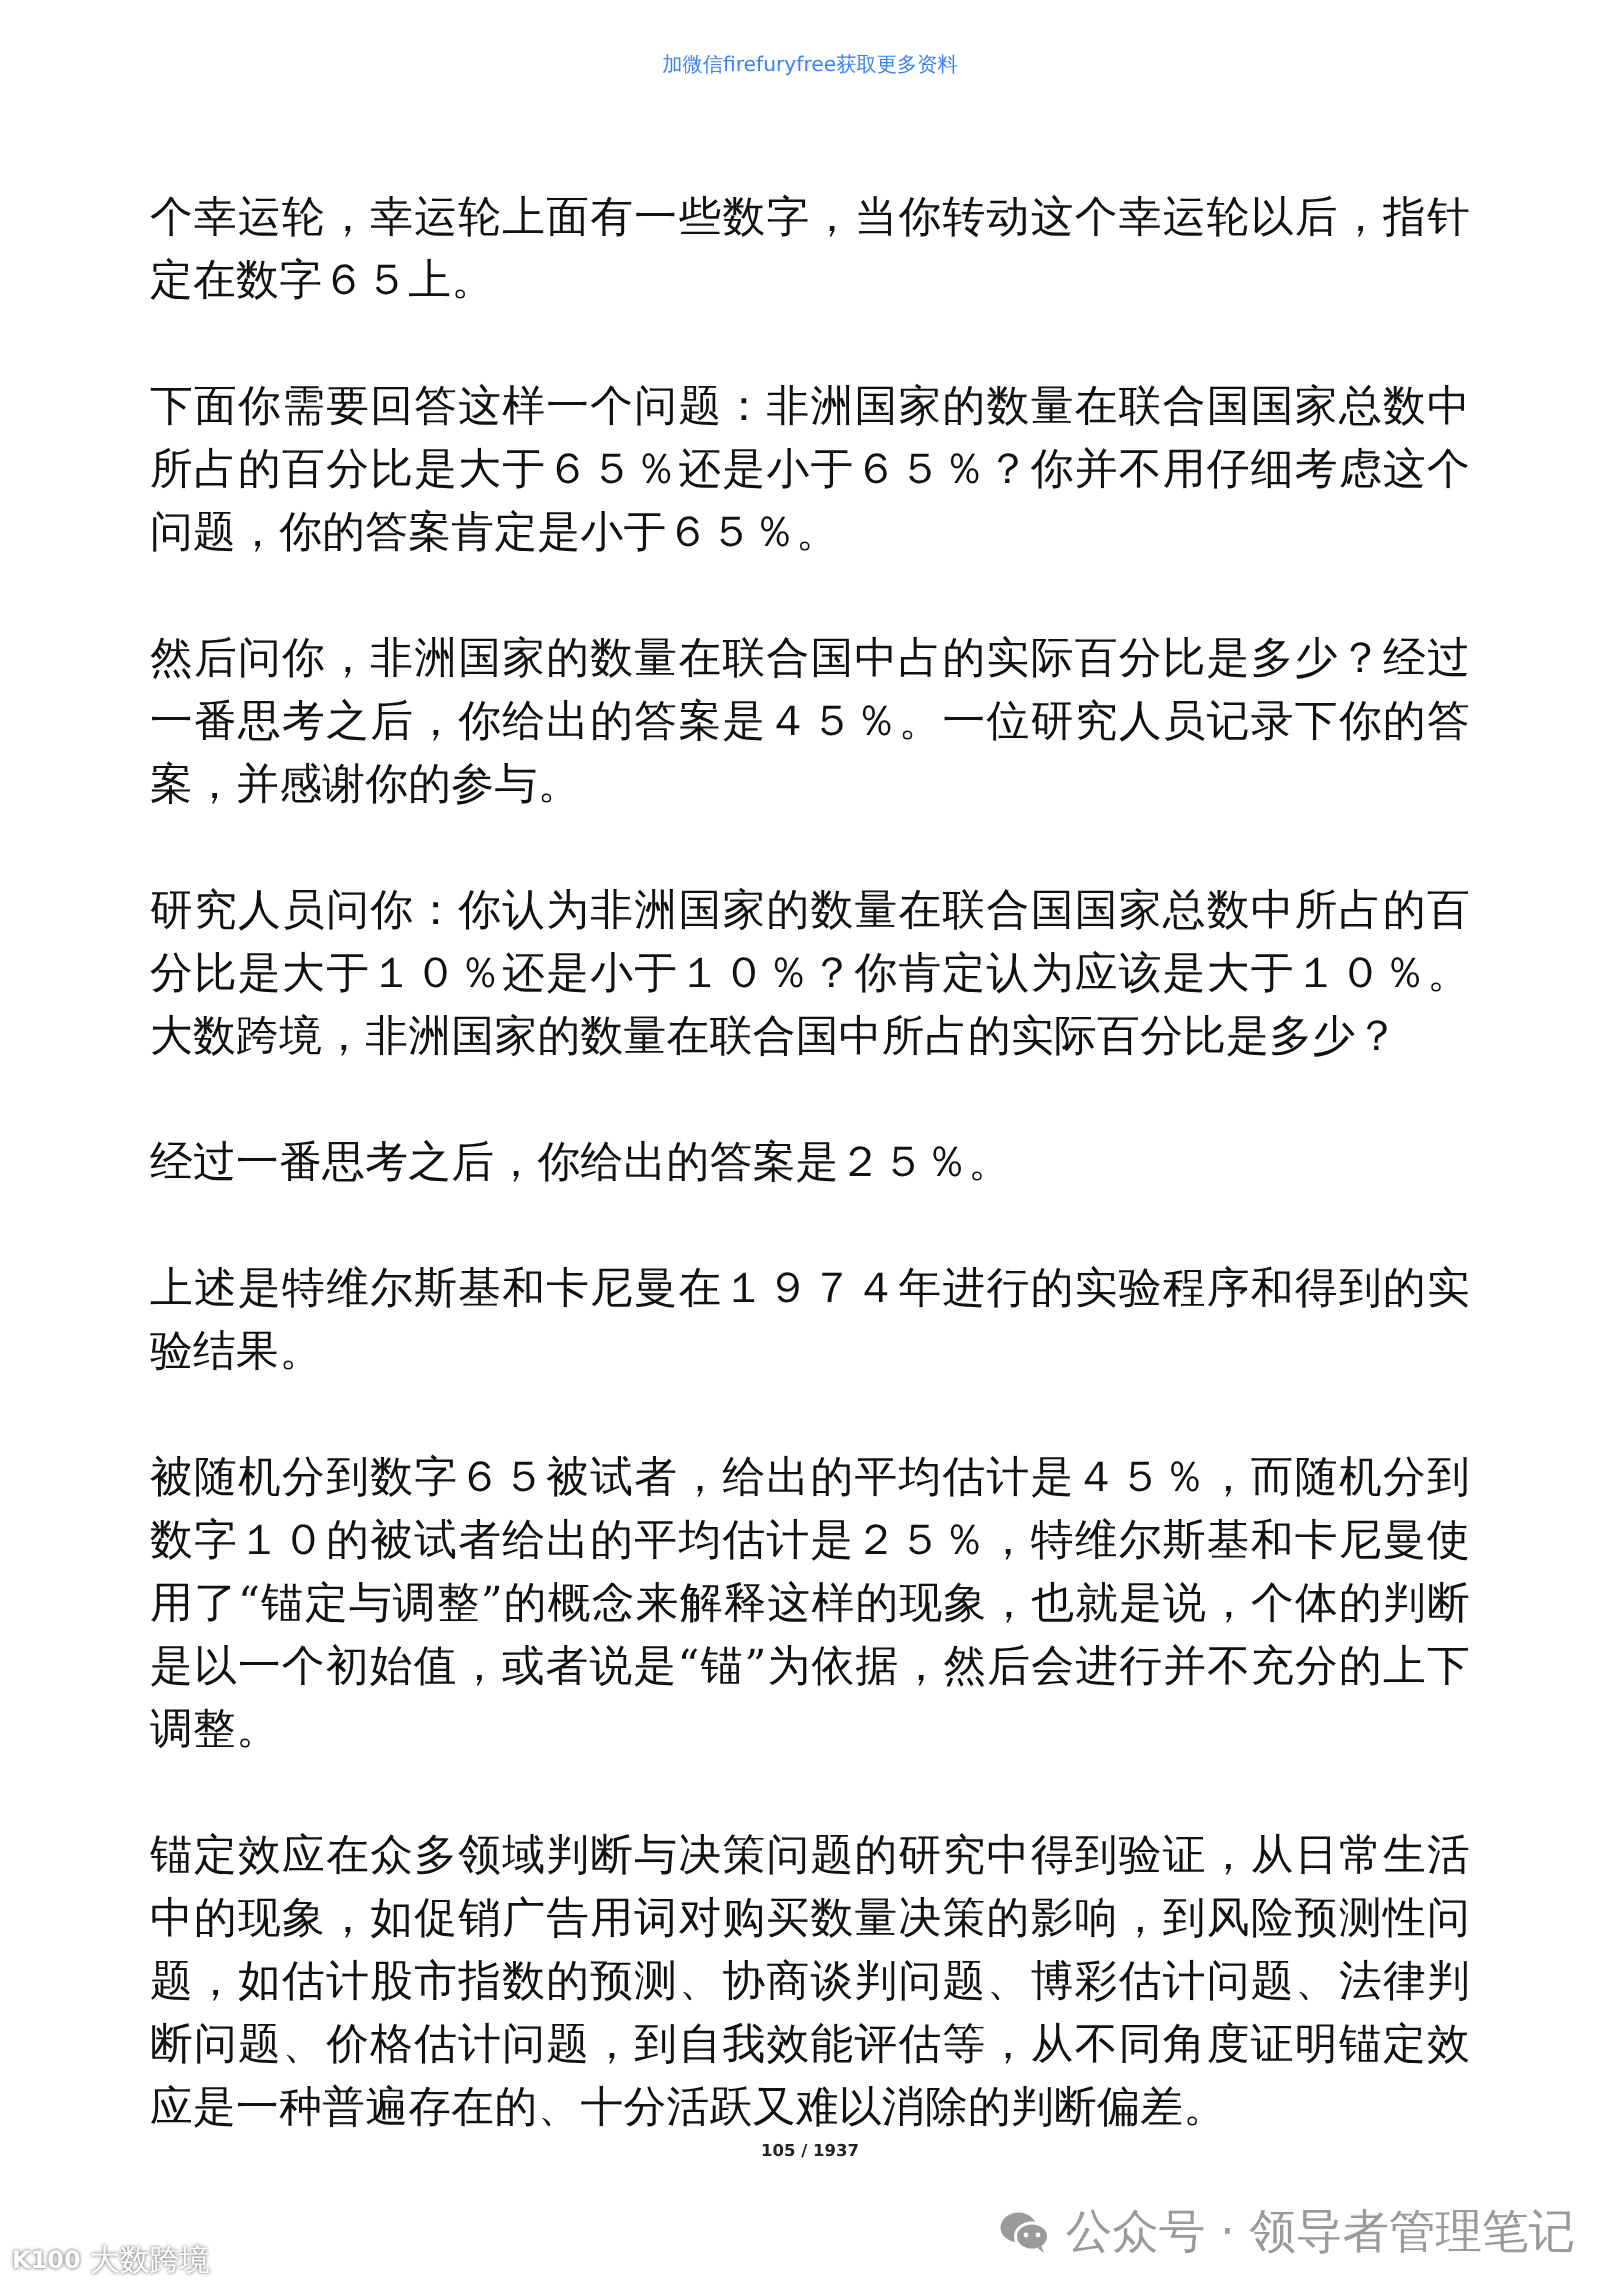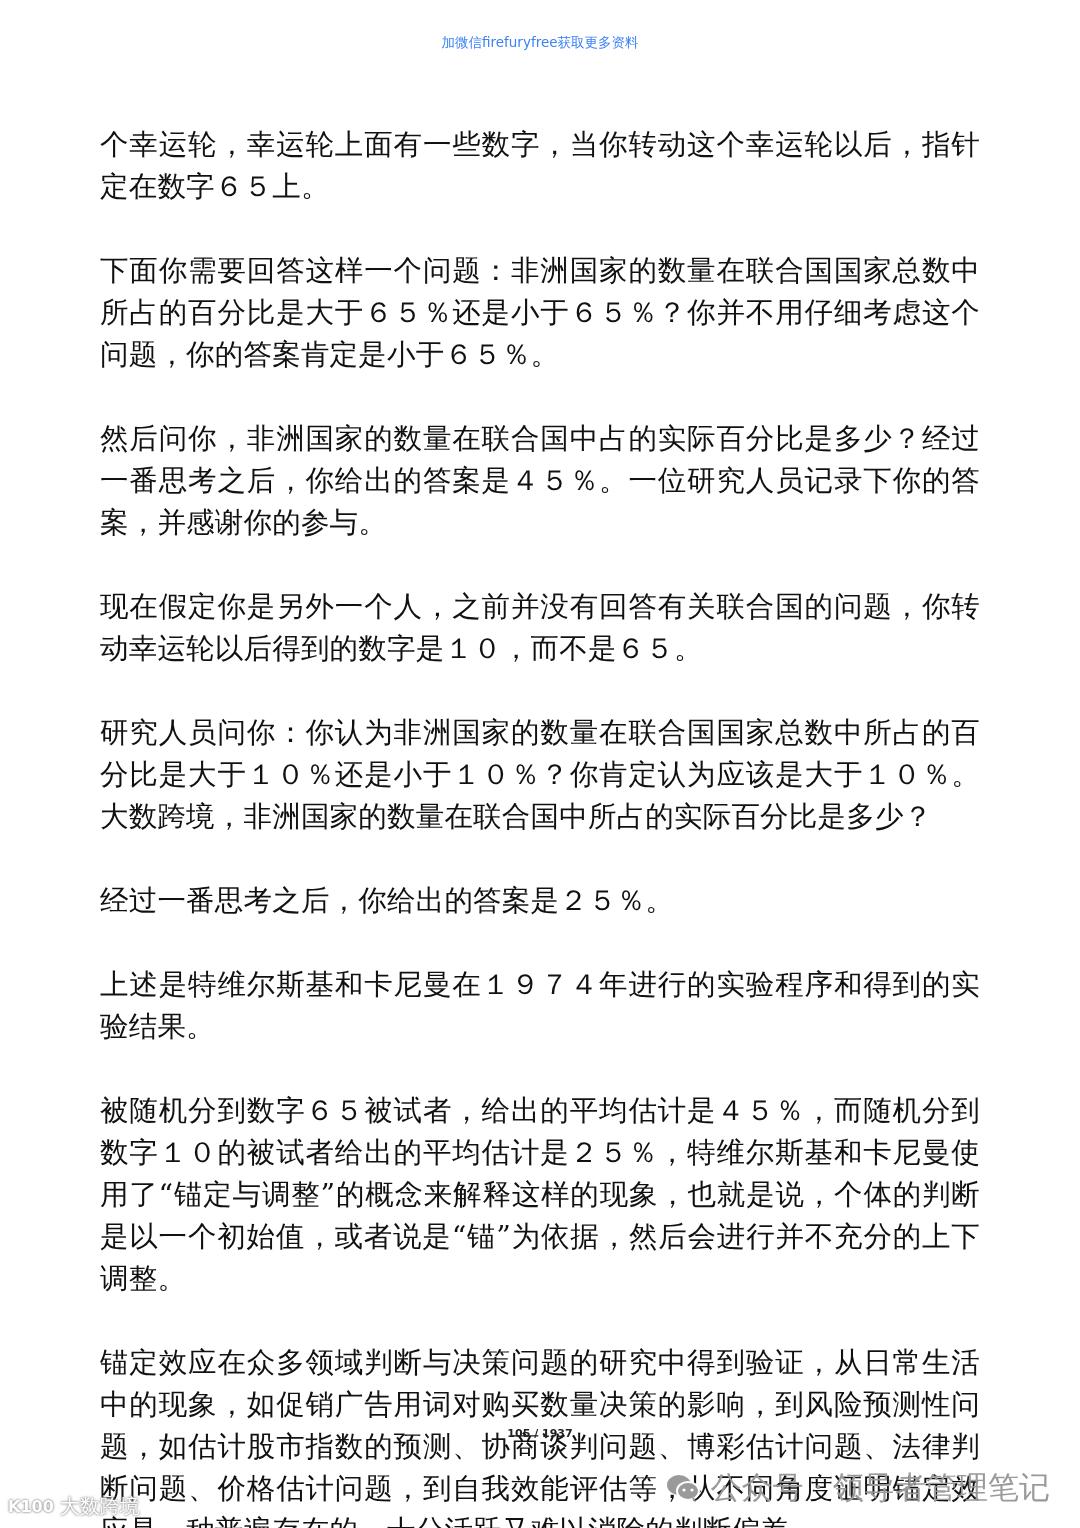--- a/index.html
+++ b/index.html
@@ -35,21 +35,20 @@
 </style>
 </head>
 <body>
 
 <div class="header">加微信firefuryfree获取更多资料</div>
 
 <div class="content">
   <p class="para">个幸运轮，幸运轮上面有一些数字，当你转动这个幸运轮以后，指针定在数字６５上。</p>
   <p class="para">下面你需要回答这样一个问题：非洲国家的数量在联合国国家总数中所占的百分比是大于６５％还是小于６５％？你并不用仔细考虑这个问题，你的答案肯定是小于６５％。</p>
   <p class="para">然后问你，非洲国家的数量在联合国中占的实际百分比是多少？经过一番思考之后，你给出的答案是４５％。一位研究人员记录下你的答案，并感谢你的参与。</p>
-  <p class="para">现在假定你是另外一个人，之前并没有回答有关联合国的问题，你转动幸运轮以后得到的数字是１０，而不是６５。</p>
   <p class="para">研究人员问你：你认为非洲国家的数量在联合国国家总数中所占的百分比是大于１０％还是小于１０％？你肯定认为应该是大于１０％。大数跨境，非洲国家的数量在联合国中所占的实际百分比是多少？</p>
   <p class="para">经过一番思考之后，你给出的答案是２５％。</p>
   <p class="para">上述是特维尔斯基和卡尼曼在１９７４年进行的实验程序和得到的实验结果。</p>
   <p class="para">被随机分到数字６５被试者，给出的平均估计是４５％，而随机分到数字１０的被试者给出的平均估计是２５％，特维尔斯基和卡尼曼使用了“锚定与调整”的概念来解释这样的现象，也就是说，个体的判断是以一个初始值，或者说是“锚”为依据，然后会进行并不充分的上下调整。</p>
   <p class="para">锚定效应在众多领域判断与决策问题的研究中得到验证，从日常生活中的现象，如促销广告用词对购买数量决策的影响，到风险预测性问题，如估计股市指数的预测、协商谈判问题、博彩估计问题、法律判断问题、价格估计问题，到自我效能评估等，从不同角度证明锚定效应是一种普遍存在的、十分活跃又难以消除的判断偏差。</p>
 </div>
 
 <div class="page-number">105 / 1937</div>
 
 <div class="wm-left">

